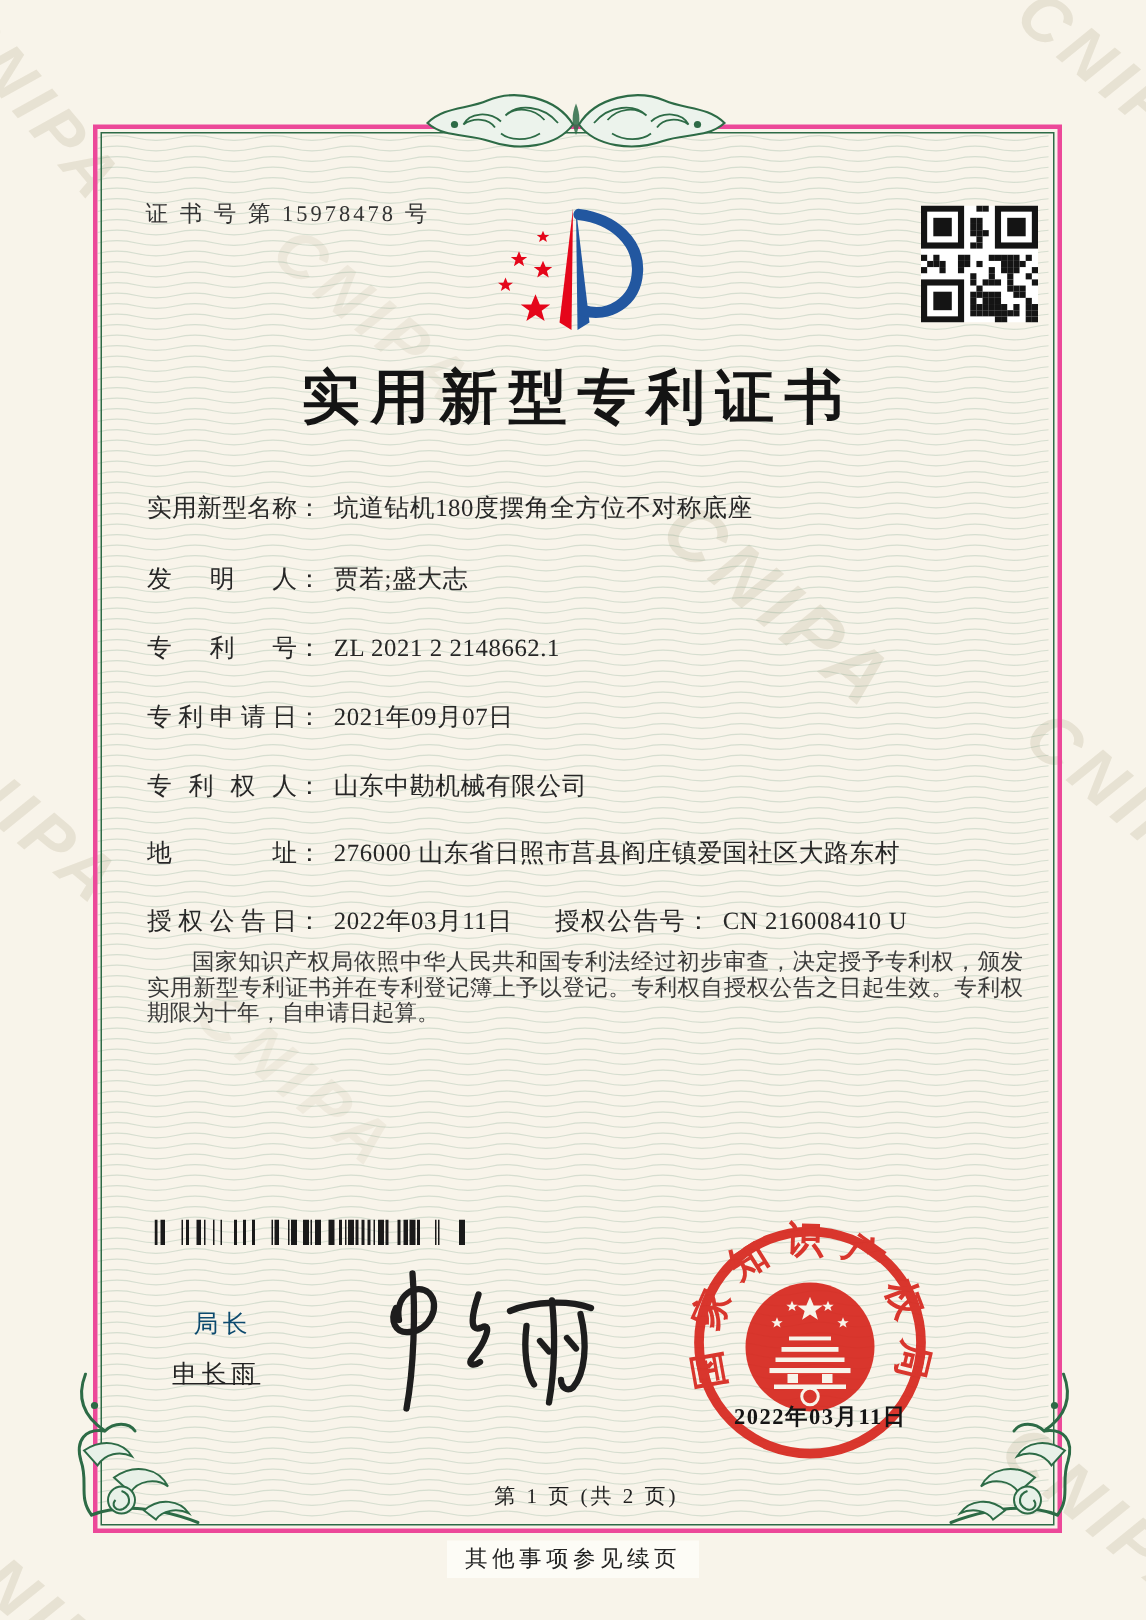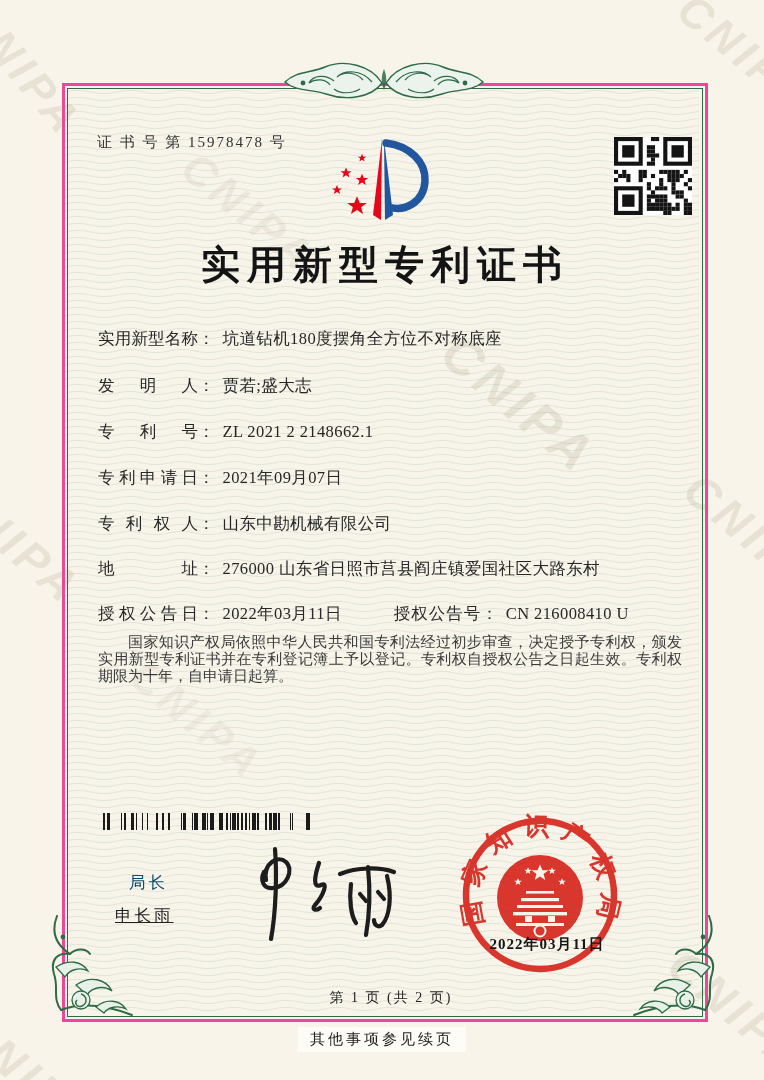--- a/index.html
+++ b/index.html
@@ -26,21 +26,21 @@
   .logo{position:absolute;left:266px;top:43px;}
   .qr{position:absolute;left:549px;top:51px;}
   .title{
     position:absolute;left:0;right:0;top:152px;text-align:center;
     font-size:39px;font-weight:700;letter-spacing:7px;color:#141414;
   }
   .row{position:absolute;left:33px;font-size:16.5px;color:#272727;white-space:nowrap;}
   .lab{display:inline-block;width:100px;text-align:justify;text-align-last:justify;}
   .colon{display:inline-block;margin-right:8px;}
   .val{letter-spacing:.4px;}
-  .sub2{margin-left:52px;}
+  .sub2{margin-left:28px;}
   .sub2 .lab2{letter-spacing:1px;}
   .paras{
     position:absolute;left:33px;top:548px;width:584px;
     font-size:15px;line-height:17px;color:#3a3a3a;text-align:justify;
   }
   .paras p{margin:0;text-indent:2em;}
   .barcode{position:absolute;left:38px;top:727px;}
   .sig-title{position:absolute;left:64px;top:786px;font-size:16.5px;letter-spacing:3px;color:#0c4a6e;}
   .sig-name{position:absolute;left:50px;top:819px;font-size:16.5px;letter-spacing:3px;color:#222;text-decoration:underline;}
   .sig-hand{position:absolute;left:162px;top:756px;}

